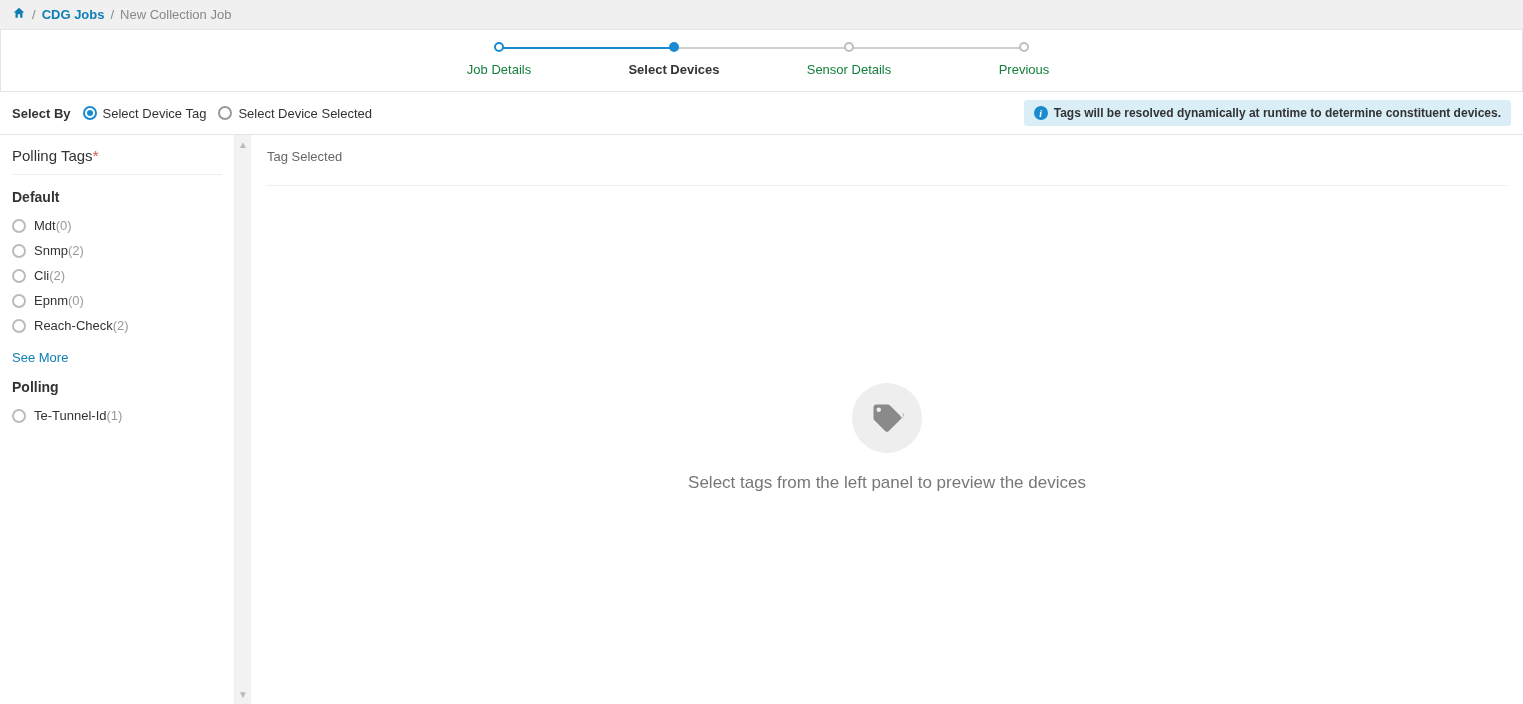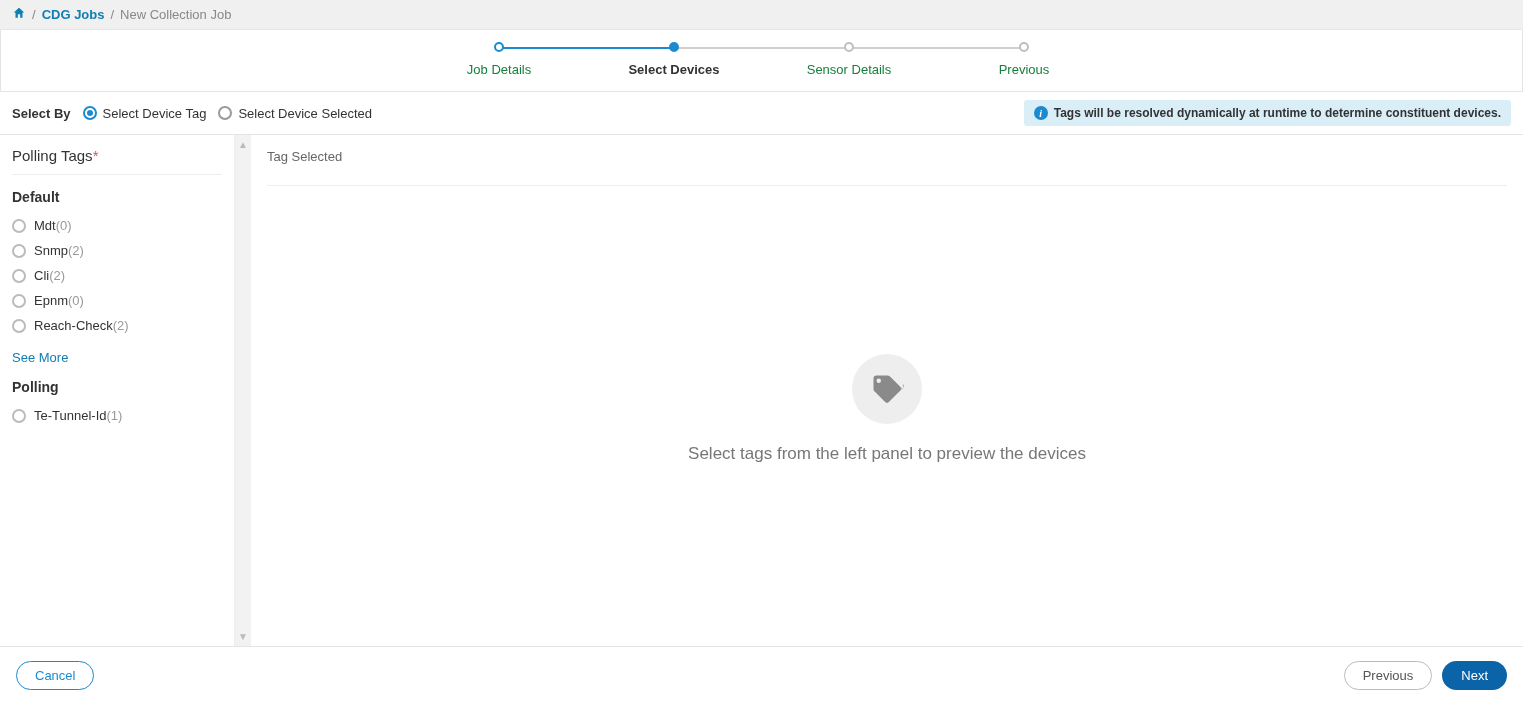--- a/index.html
+++ b/index.html
@@ -177,21 +177,14 @@
           <svg width="36" height="36" viewBox="0 0 24 24" fill="#8a8a8a">
               <path d="M20.59 10.41l-7-7A2 2 0 0012.17 3H5a2 2 0 00-2 2v7.17c0 .53.21 1.04.59 1.41l7 7a2 2 0 002.82 0l7.18-7.17a2 2 0 000-2.83zM6.5 8A1.5 1.5 0 118 6.5 1.5 1.5 0 016.5 8z"></path>
               <path d="M22.59 12.41l-8-8A2 2 0 0013.17 4H12l9 9 1.59-1.59a2 2 0 000-2.83z" opacity=".6"></path>
             </svg>
         </div>
         <div class="empty-text">Select tags from the left panel to preview the devices</div>
       </div>
     </div>
   </div>
 
-  <div class="footer">
-    <button class="btn btn-outline-primary">Cancel</button>
-    <div class="footer-right">
-      <button class="btn btn-outline-secondary">Previous</button>
-      <button class="btn btn-primary">Next</button>
-    </div>
-  </div>
 
 </div>
 
 </body></html>

